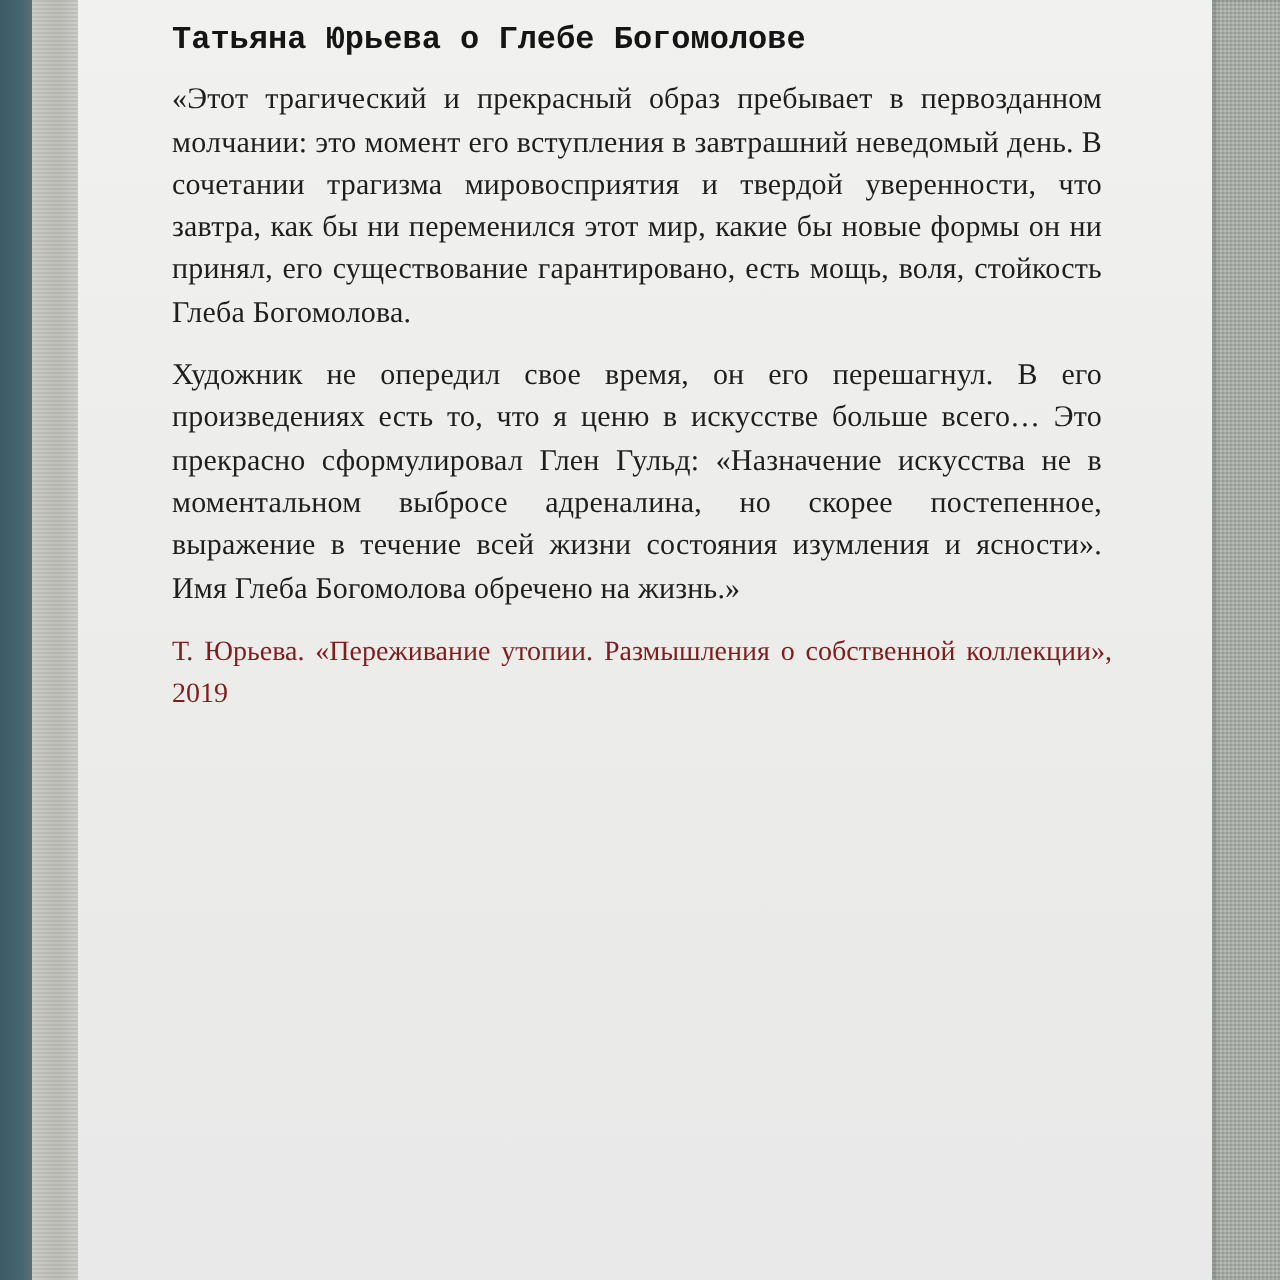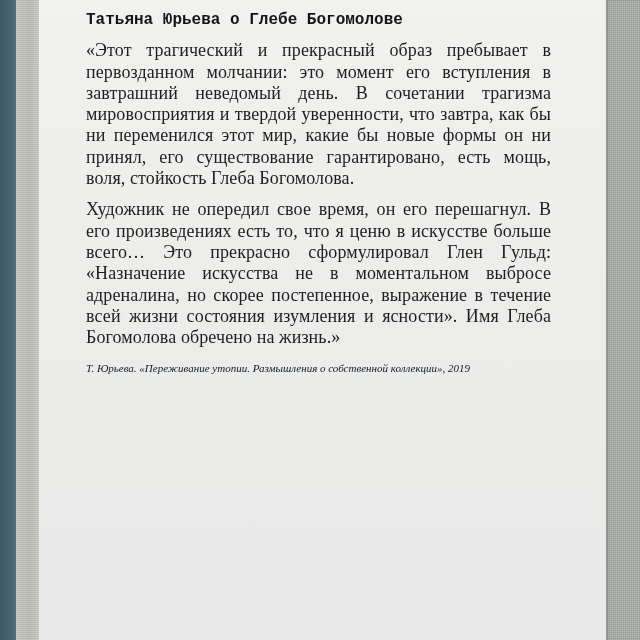--- a/index.html
+++ b/index.html
@@ -38,27 +38,27 @@
   }
   .title {
     font-weight: bold; font-size: 14.6px; margin: 0 0 9px 0;
     font-family: Liberation Mono, monospace;
     font-size: 16px;
     color: #151515;
   }
   .para {
     margin: 0 5px 10px 0; text-align: justify;
     font-family: "Liberation Serif", "DejaVu Serif", serif;
-    font-size: 18px;
+    font-size: 15px;
     letter-spacing: 0.1px;
   }
   .citation {
-    margin: 0; font-style: italic; text-align: justify;
+    margin: 0; text-align: justify;
     font-family: "Liberation Serif", "DejaVu Serif", serif;
-    font-size: 11px; color: #0f172a;
+    font-size: 14px; color: #7f1d1d;
   }
 </style>
 </head>
 <body>
 
 <div class="teal-strip"></div>
 <div class="linen-left"></div>
 <div class="panel"></div>
 <div class="linen-right"></div>
 

